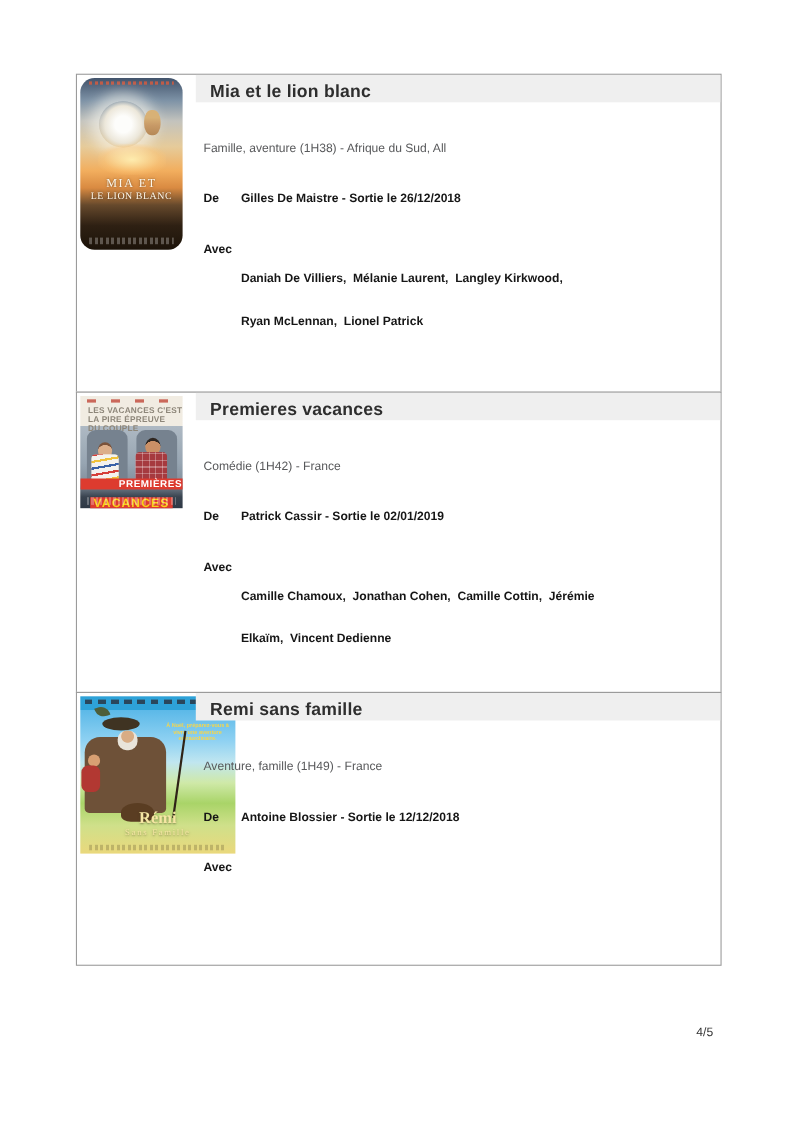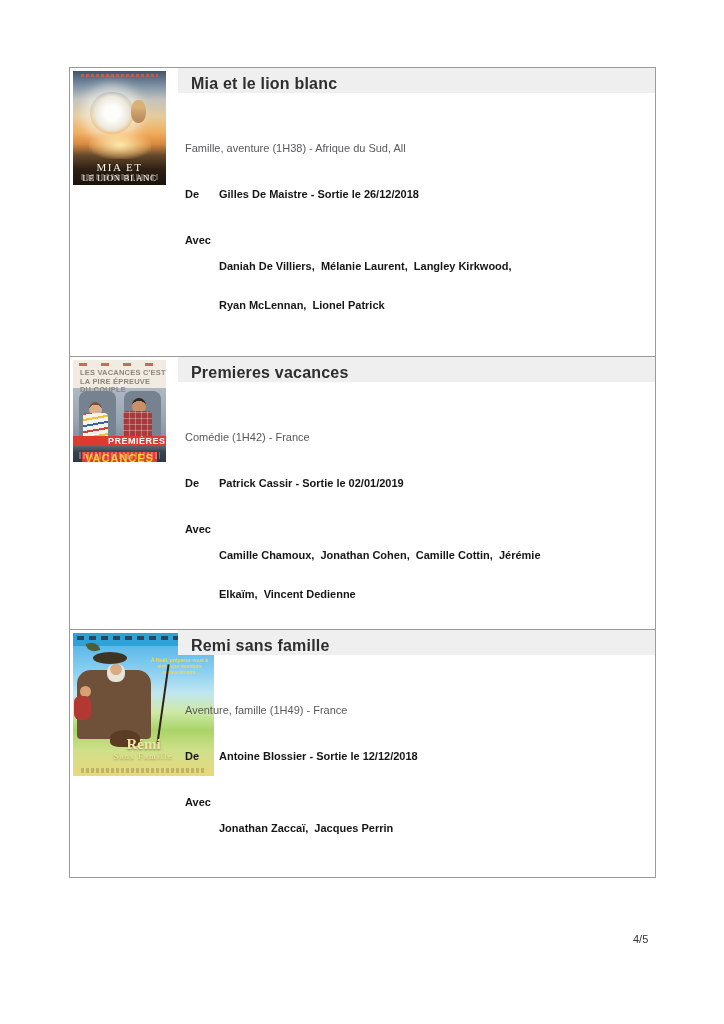--- a/index.html
+++ b/index.html
@@ -12,33 +12,33 @@
     border:1px solid #9b9b9b; background:#fff; overflow:hidden;
   }
   .film-0 { top:67px;  height:290px; }
   .film-1 { top:356px; height:274px; }
   .film-2 { top:629px; height:249px; }
 
   .title-bar { position:absolute; left:108px; right:0; top:0; height:25px; background:#efefef; }
   .title-bar h2 { margin:0; padding:7px 0 0 13px; font-size:16px; font-weight:bold; color:#2e2e2e; letter-spacing:.2px; }
 
   .text-col {
-    position:absolute; left:115px; top:46px; right:10px;
+    position:absolute; left:115px; top:33px; right:10px;
     font-size:11px; line-height:13px; color:#2b2b2b; white-space:pre-wrap;
   }
   .genre { color:#58595b; margin-top:2px; }
   .row { display:flex; margin-top:7px; font-weight:bold; color:#161616; }
   .row .label { flex:0 0 34px; width:34px; }
   .row .val   { flex:1; }
 
   .page-number { position:absolute; left:633px; top:933px; font-size:11px; color:#333; }
 
   
   .poster { position:absolute; left:3px; top:3px; width:93px; overflow:hidden; }
-  .film-0 .poster { height:114px; }
+  .film-0 .poster { height:156px;border-radius:13px; }
   .film-1 .poster { height:102px; }
   .film-2 .poster { height:143px; }
   .poster * { position:absolute; }
 
   
   .p1 { background:linear-gradient(180deg,#42536b 0%,#7d92a6 13%,#c3c3bd 25%,#e6cb9a 40%,#f2ae5e 54%,#d98a41 64%,#66492c 74%,#2e2013 86%,#1c1309 100%); }
   .p1-toptext { top:3px; left:8px; right:8px; height:3px;
     background:repeating-linear-gradient(90deg,rgba(220,90,60,.8) 0 3px,transparent 3px 5px); }
   .p1-lion { left:17px; top:21px; width:44px; height:42px; border-radius:50%;
     background:radial-gradient(circle,#fdfdfb 25%,#ece7da 55%,rgba(230,225,210,0) 75%);
@@ -199,21 +199,20 @@
     </div>
     <div class="text-col">
       <div class="genre">Aventure, famille (1H49) - France</div>
       <div class="row">
         <span class="label">De</span>
         <span class="val">Antoine Blossier - Sortie le 12/12/2018</span>
       </div>
       <div class="row">
         <span class="label">Avec</span>
         <span class="val">
-          <div>Jonathan Zaccaï,  Jacques Perrin</div>
         </span>
       </div>
       
       
     </div>
   </div>
 
   <div class="page-number">4/5</div>
 </div>
 

